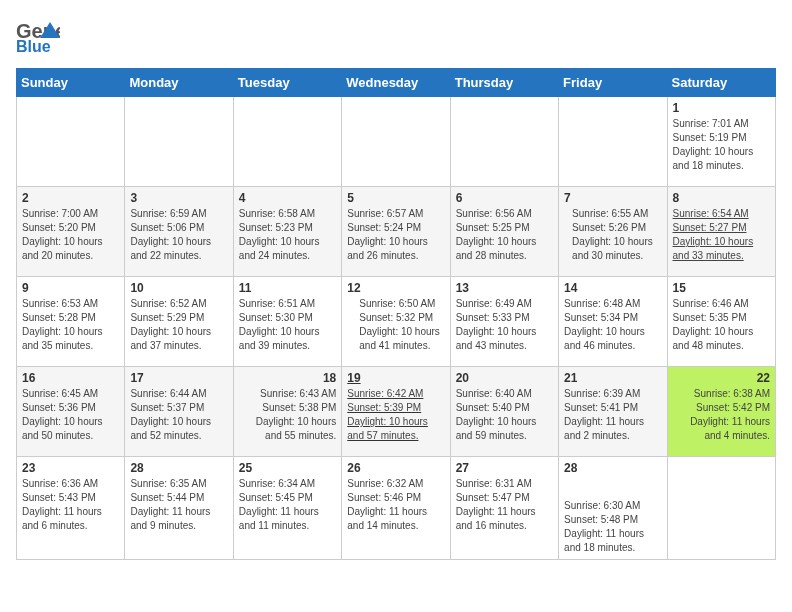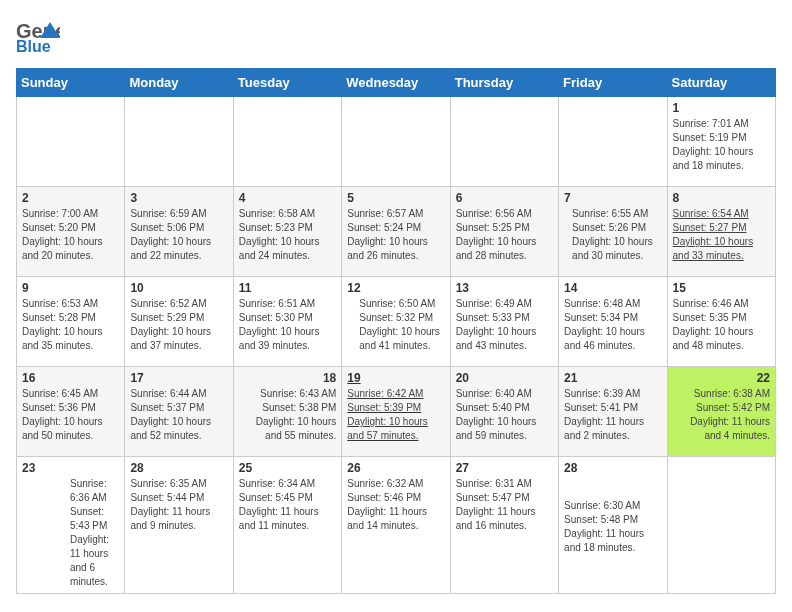--- a/index.html
+++ b/index.html
@@ -277,21 +277,21 @@
           <span class="day-number">22</span>
           <div class="day-info" style="white-space: pre-line;">Sunrise: 6:38 AM
 Sunset: 5:42 PM
 Daylight: 11 hours
 and 4 minutes.</div>
         </td>
       </tr>
       <tr>
         <td>
           <span class="day-number">23</span>
-          <div class="day-info" style="white-space: pre-line; margin-left: 48px;">Sunrise: 6:36 AM
+          <div class="day-info" style="white-space: pre-line;">Sunrise: 6:36 AM
 Sunset: 5:43 PM
 Daylight: 11 hours
 and 6 minutes.</div>
         </td>
         <td>
           <span class="day-number">28</span>
           <div class="day-info" style="white-space: pre-line;">Sunrise: 6:35 AM
 Sunset: 5:44 PM
 Daylight: 11 hours
 and 9 minutes.</div>

